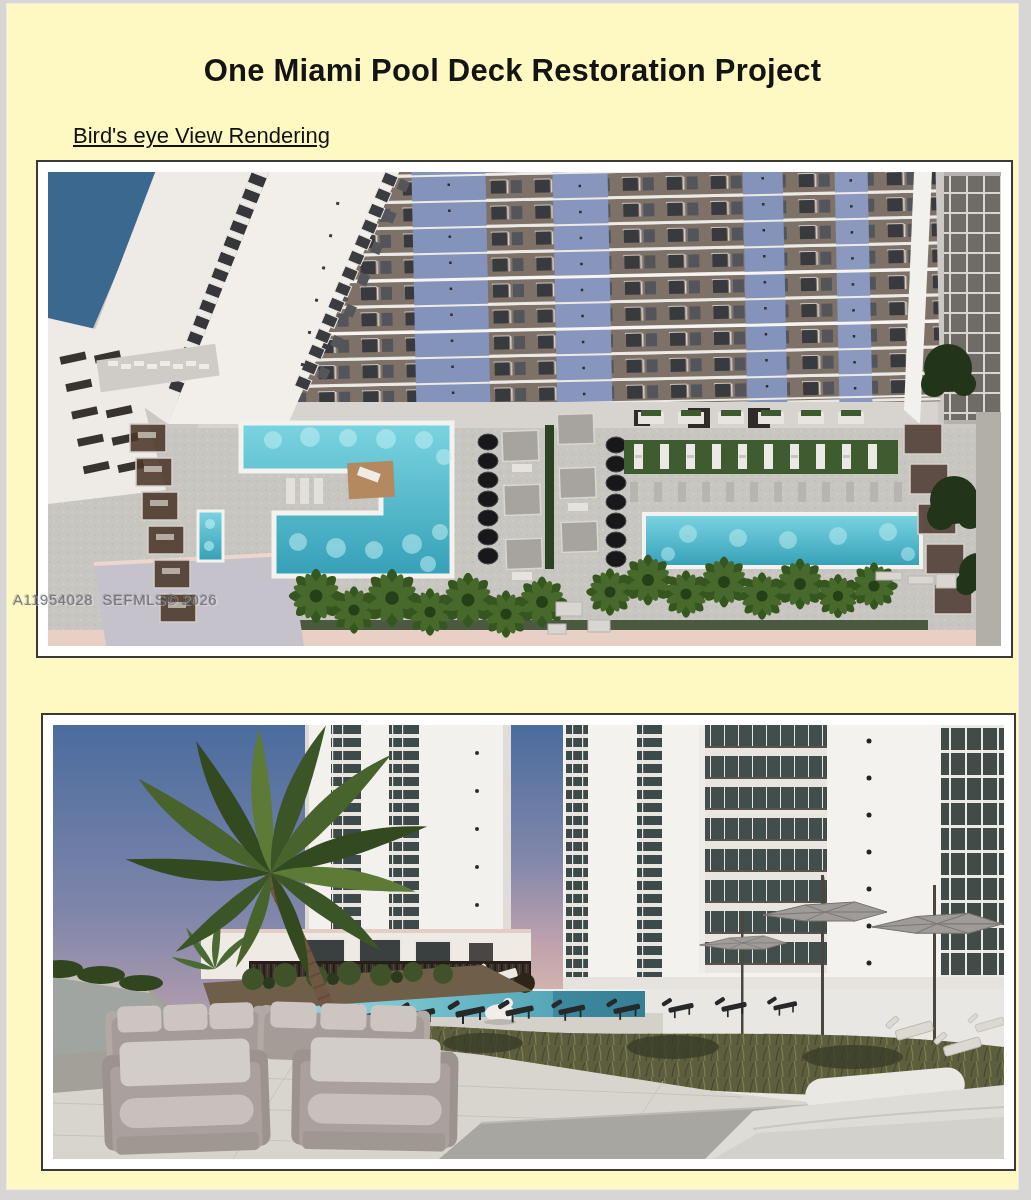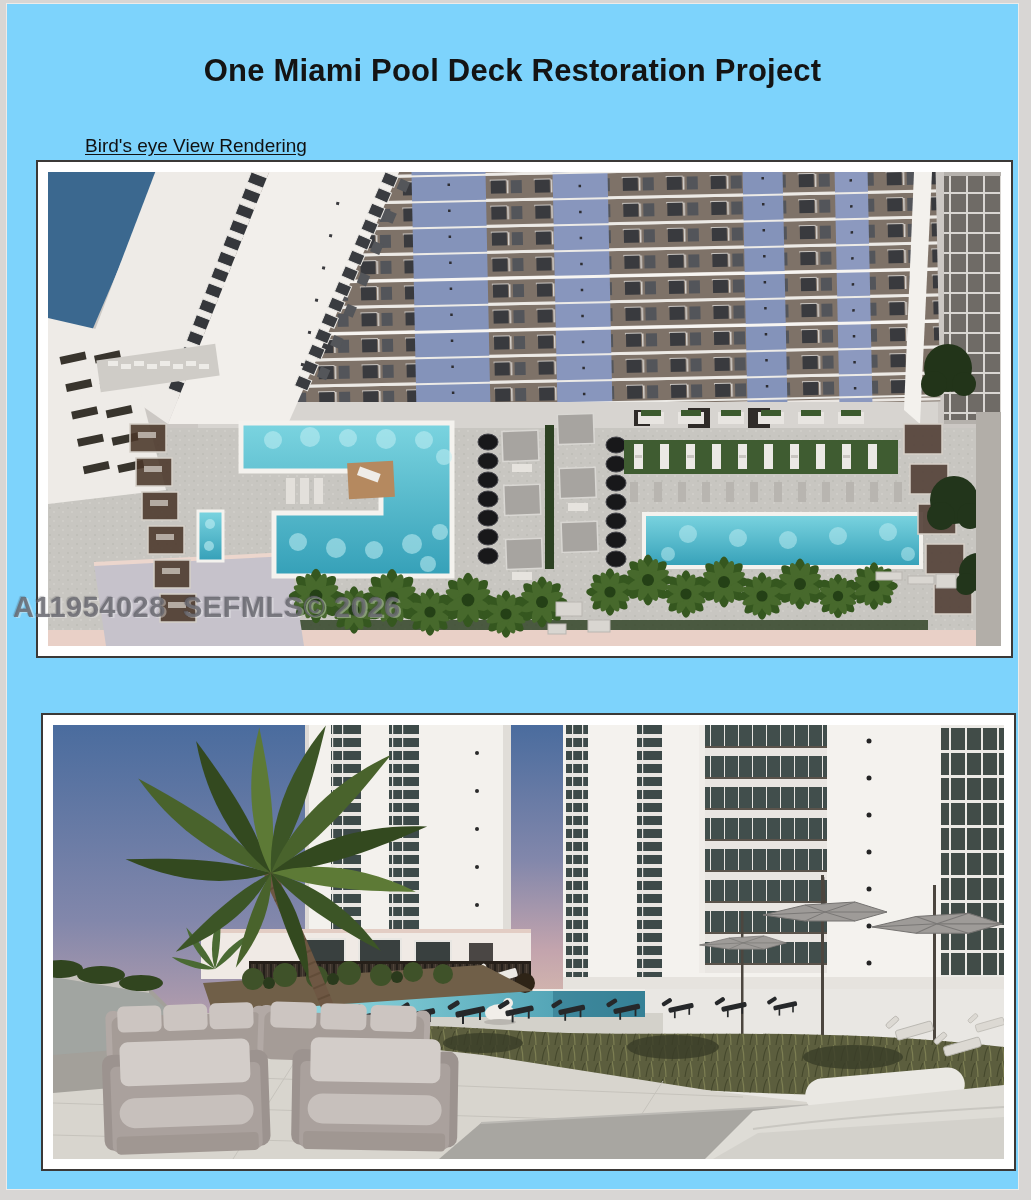--- a/index.html
+++ b/index.html
@@ -1,29 +1,29 @@
 <!DOCTYPE html>
 <html><head>
 <meta charset="utf-8">
 <style>
   html,body{margin:0;padding:0}
   body{width:1031px;height:1200px;background:#d8d6d4;position:relative;overflow:hidden;
        font-family:"Liberation Sans",sans-serif;color:#151515}
-  .page{position:absolute;left:6px;top:3px;width:1013px;height:1187px;background:#7dd3fc;
+  .page{position:absolute;left:6px;top:3px;width:1013px;height:1187px;background:#fef9c3;
         box-shadow:inset 0 0 0 1px #edebe9}
   .title{position:absolute;top:50px;left:0;width:100%;text-align:center;margin:0;
          font-size:31px;font-weight:700;letter-spacing:.2px;color:#141414}
-  .fig-heading{position:absolute;margin:16px;font-size:19px;font-weight:400;color:#111;
+  .fig-heading{position:absolute;margin:4px;font-size:22px;font-weight:400;color:#111;
          text-decoration:underline;text-underline-offset:2px}
   #h-fig1{left:63px;top:116px}
   #h-fig2{left:63px;top:672px}
   .frame{position:absolute;background:#fff;border:2px solid #3b3937;padding:10px}
   #frame1{left:30px;top:157px;width:953px;height:474px}
   #frame2{left:35px;top:710px;width:951px;height:434px}
-  .watermark{position:absolute;left:7px;top:588px;z-index:6;font-size:29px;font-weight:700;
+  .watermark{position:absolute;left:7px;top:588px;z-index:6;font-size:15px;font-weight:400;
          letter-spacing:.5px;white-space:pre;color:rgba(104,104,111,.82);
          text-shadow:2px 1px 0 rgba(240,240,240,.38),-1px -1px 1px rgba(66,66,72,.28)}
   svg{display:block}
 </style>
 </head>
 <body>
 
 <div class="page">
 
   <h1 class="title">One Miami Pool Deck Restoration Project</h1>

